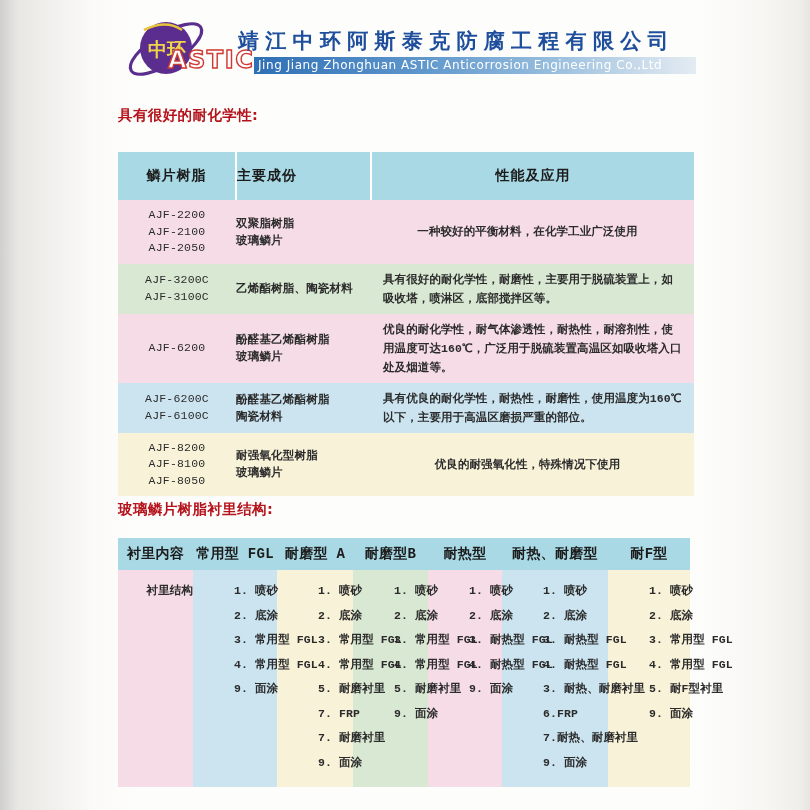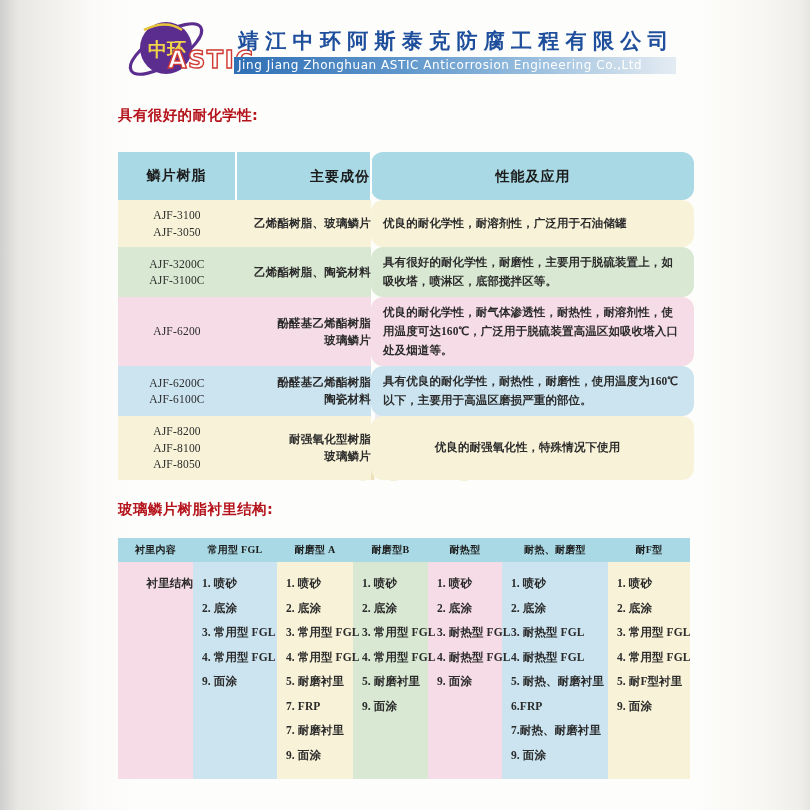--- a/index.html
+++ b/index.html
@@ -84,21 +84,21 @@
     top: 27px;
     font-size: 21px;
     font-weight: 700;
     letter-spacing: 6.3px;
     color: #1f4f9c;
     white-space: nowrap;
     font-family: "DejaVu Sans", "Liberation Sans", sans-serif;
   }
   .company-en-wrap {
     position: absolute;
-    left: 234px;
+    left: 254px;
     top: 57px;
     width: 442px;
     height: 17px;
     background: linear-gradient(90deg, #2f6fb5 0%, #5f97cc 38%, #95bcdd 66%, #c6d9e9 86%, #e4ecf3 100%);
   }
   .company-en {
     position: absolute;
     left: 4px;
     top: 1px;
     font-size: 12px;
@@ -120,21 +120,21 @@
   }
   #title-1 { left: 118px; top: 106px; }
   #title-2 { left: 118px; top: 500px; }
 
   
   .tbl {
     position: absolute;
     border-collapse: collapse;
     table-layout: fixed;
     z-index: 2;
-    font-family: Liberation Serif, serif;
+    font-family: Liberation Mono, monospace;
   }
   #table-perf {
     left: 118px;
     top: 152px;
     width: 572px;
   }
   #table-perf th, #table-perf td {
     border: 0;
     padding: 0;
     vertical-align: middle;
@@ -153,38 +153,37 @@
     width: 117px;
     text-align: center;
     font-size: 11.5px;
     color: #2b2b2b;
     line-height: 16.5px;
     padding: 7px 0 7px 0 !important;
     letter-spacing: .2px;
   }
   .comp-cell {
     width: 133px;
-    text-align: right;
+    text-align: left;
     font-size: 11.5px;
     font-weight: 700;
     color: #2b2b2b;
     line-height: 17px;
     letter-spacing: .2px;
     margin-top: 28px;
   }
   .desc-cell {
     width: 322px;
     text-align: left;
     font-size: 11.5px;
     font-weight: 700;
     color: #2b2b2b;
     line-height: 19px;
     padding: 6px 10px 6px 12px !important;
     letter-spacing: .1px;
-    border-radius: 12px;
   }
   .desc-cell.centered { text-align: center; padding-left: 0 !important; }
 
   
   .tint-pink   { background: #f6dce6; }
   .tint-blue   { background: #cbe4f0; }
   .tint-cream  { background: #f8f3d8; }
   .tint-green  { background: #d9e8d2; }
 
   .rowgap td { border-bottom: 2px solid #ffffff; }
@@ -195,22 +194,22 @@
     top: 538px;
     width: 572px;
   }
   #table-lining th, #table-lining td {
     border: 0;
     padding: 0;
     vertical-align: top;
   }
   #table-lining thead th {
     background: #a8d9e4;
-    height: 24px;
-    font-size: 10px;
+    height: 32px;
+    font-size: 14px;
     font-weight: 700;
     color: #1c1c1c;
     vertical-align: middle;
     letter-spacing: .3px;
   }
   #table-lining tbody td {
     font-size: 11.5px;
     font-weight: 700;
     color: #2b2b2b;
     padding: 9px 0 12px 9px;
@@ -223,21 +222,21 @@
     padding-top: 9px;
   }
   .c0 { width: 75px; }
   .c1 { width: 84px; }
   .c2 { width: 76px; }
   .c3 { width: 75px; }
   .c4 { width: 74px; }
   .c5 { width: 106px; }
   .c6 { width: 82px; }
 
-  .step { display: block; white-space: nowrap; }
+  .step { display: block; white-space: nowrap; margin-left: 32px; }
 </style>
 </head>
 <body>
 
 <div class="page">
   <div class="page-inner">
 
     <svg class="watermark" viewBox="0 0 170 125">
       <ellipse cx="82" cy="58" rx="52" ry="52" fill="#8b7bb5" opacity="0.45"></ellipse>
       <ellipse cx="82" cy="58" rx="75" ry="26" transform="rotate(-28 82 58)" fill="none" stroke="#c9bb55" stroke-width="5" opacity="0.55"></ellipse>
@@ -269,23 +268,23 @@
     <table class="tbl" id="table-perf">
       <thead>
         <tr>
           <th class="code-cell sep">鳞片树脂</th>
           <th class="comp-cell sep">主要成份</th>
           <th class="desc-cell" style="text-align:center;padding:0 !important;">性能及应用</th>
         </tr>
       </thead>
       <tbody id="perf-body">
           <tr class="rowgap">
-            <td class="code-cell tint-cream">AJF-3100<br>AJF-3050</td>
-            <td class="comp-cell tint-cream">乙烯酯树脂、玻璃鳞片</td>
-            <td class="desc-cell tint-cream">优良的耐化学性，耐溶剂性，广泛用于石油储罐</td>
+            <td class="code-cell tint-pink">AJF-2200<br>AJF-2100<br>AJF-2050</td>
+            <td class="comp-cell tint-pink">双聚脂树脂<br>玻璃鳞片</td>
+            <td class="desc-cell centered tint-pink">一种较好的平衡材料，在化学工业广泛使用</td>
           </tr>
           <tr class="rowgap">
             <td class="code-cell tint-green">AJF-3200C<br>AJF-3100C</td>
             <td class="comp-cell tint-green">乙烯酯树脂、陶瓷材料</td>
             <td class="desc-cell tint-green">具有很好的耐化学性，耐磨性，主要用于脱硫装置上，如吸收塔，喷淋区，底部搅拌区等。</td>
           </tr>
           <tr class="rowgap">
             <td class="code-cell tint-pink">AJF-6200</td>
             <td class="comp-cell tint-pink">酚醛基乙烯酯树脂<br>玻璃鳞片</td>
             <td class="desc-cell tint-pink">优良的耐化学性，耐气体渗透性，耐热性，耐溶剂性，使用温度可达160℃，广泛用于脱硫装置高温区如吸收塔入口处及烟道等。</td>
@@ -350,21 +349,21 @@
               <span class="step">2. 底涂</span>
               <span class="step">3. 耐热型 FGL</span>
               <span class="step">4. 耐热型 FGL</span>
               <span class="step">9. 面涂</span>
             </td>
             <td class="c5 tint-blue">
               <span class="step">1. 喷砂</span>
               <span class="step">2. 底涂</span>
               <span class="step">3. 耐热型 FGL</span>
               <span class="step">4. 耐热型 FGL</span>
-              <span class="step">5. 耐热、耐磨衬里</span>
+              <span class="step">3. 耐热、耐磨衬里</span>
               <span class="step">6.FRP</span>
               <span class="step">7.耐热、耐磨衬里</span>
               <span class="step">9. 面涂</span>
             </td>
             <td class="c6 tint-cream">
               <span class="step">1. 喷砂</span>
               <span class="step">2. 底涂</span>
               <span class="step">3. 常用型 FGL</span>
               <span class="step">4. 常用型 FGL</span>
               <span class="step">5. 耐F型衬里</span>

